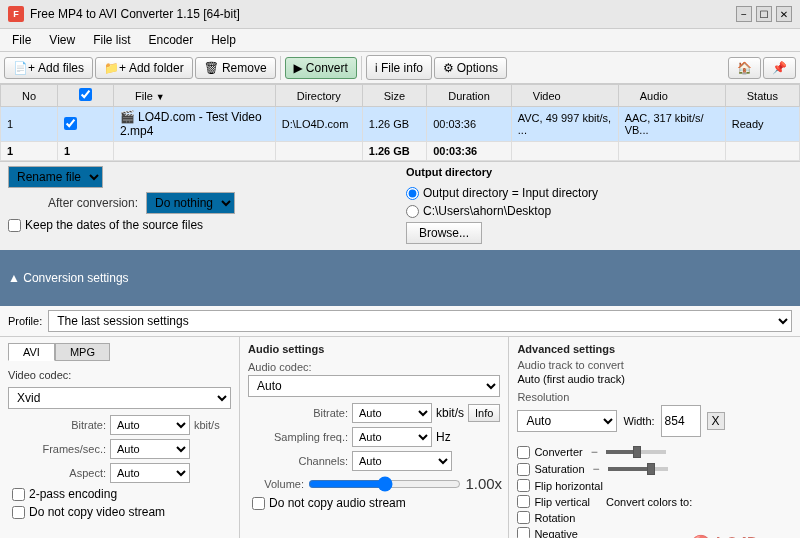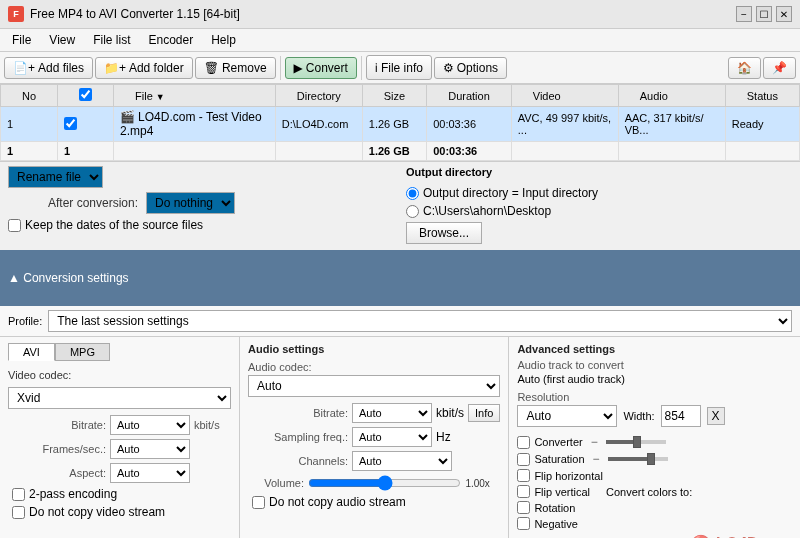--- a/index.html
+++ b/index.html
@@ -62,31 +62,31 @@
 
     .mid-panel { flex: 0 0 250px; padding: 6px 8px; border-right: 1px solid #ccc; background: #f8f8f8; }
     .audio-codec-row { margin-bottom: 6px; }
     .audio-select { width: 100%; height: 22px; border: 1px solid #aaa; background: white; padding: 1px 4px; }
     .audio-param-row { display: flex; align-items: center; gap: 4px; margin-bottom: 4px; }
     .audio-param-label { width: 100px; text-align: right; font-size: 11px; color: #555; }
     .audio-param-select { height: 20px; border: 1px solid #aaa; background: white; padding: 1px 2px; font-size: 11px; width: 80px; }
     .volume-row { display: flex; align-items: center; gap: 4px; margin: 4px 0; }
     .volume-label { font-size: 11px; color: #555; width: 56px; text-align: right; }
     .volume-slider { flex: 1; }
-    .volume-val { font-size: 10px; color: #333; width: 35px; }
+    .volume-val { font-size: 15px; color: #333; width: 35px; }
     .info-btn { padding: 2px 6px; background: linear-gradient(#fff, #e8e8e8); border: 1px solid #aaa; cursor: pointer; font-size: 11px; }
 
     .right-panel { flex: 1; padding: 6px 8px; background: #f8f8f8; overflow: hidden; }
     .adv-title { font-weight: bold; font-size: 11px; margin-bottom: 4px; color: #222; }
     .adv-label { font-size: 11px; color: #555; margin-bottom: 2px; }
     .adv-value { font-size: 11px; margin-bottom: 6px; }
     .res-row { display: flex; align-items: center; gap: 6px; margin-bottom: 8px; }
     .res-select { height: 22px; border: 1px solid #aaa; background: white; padding: 1px 4px; width: 100px; }
     .width-label { font-size: 11px; }
-    .width-input { width: 40px; height: 22px; border: 1px solid #aaa; padding: 1px 3px; }
+    .width-input { width: 40px; height: 32px; border: 1px solid #aaa; padding: 1px 3px; }
     .x-btn { padding: 1px 4px; background: #e8e8e8; border: 1px solid #aaa; cursor: pointer; }
     .adv-checks { display: flex; flex-direction: column; gap: 3px; margin-top: 4px; }
     .adv-check-row { display: flex; align-items: center; gap: 4px; }
     .adv-check-label { font-size: 11px; }
     .slider-mini { width: 60px; height: 4px; background: #ccc; position: relative; display: inline-block; vertical-align: middle; }
     .slider-mini-fill { position: absolute; left: 0; top: 0; height: 100%; background: #666; }
     .slider-thumb { position: absolute; top: -4px; width: 8px; height: 12px; background: #666; border: 1px solid #555; }
     .convert-colors-label { font-size: 11px; margin-left: 12px; }
     
     

